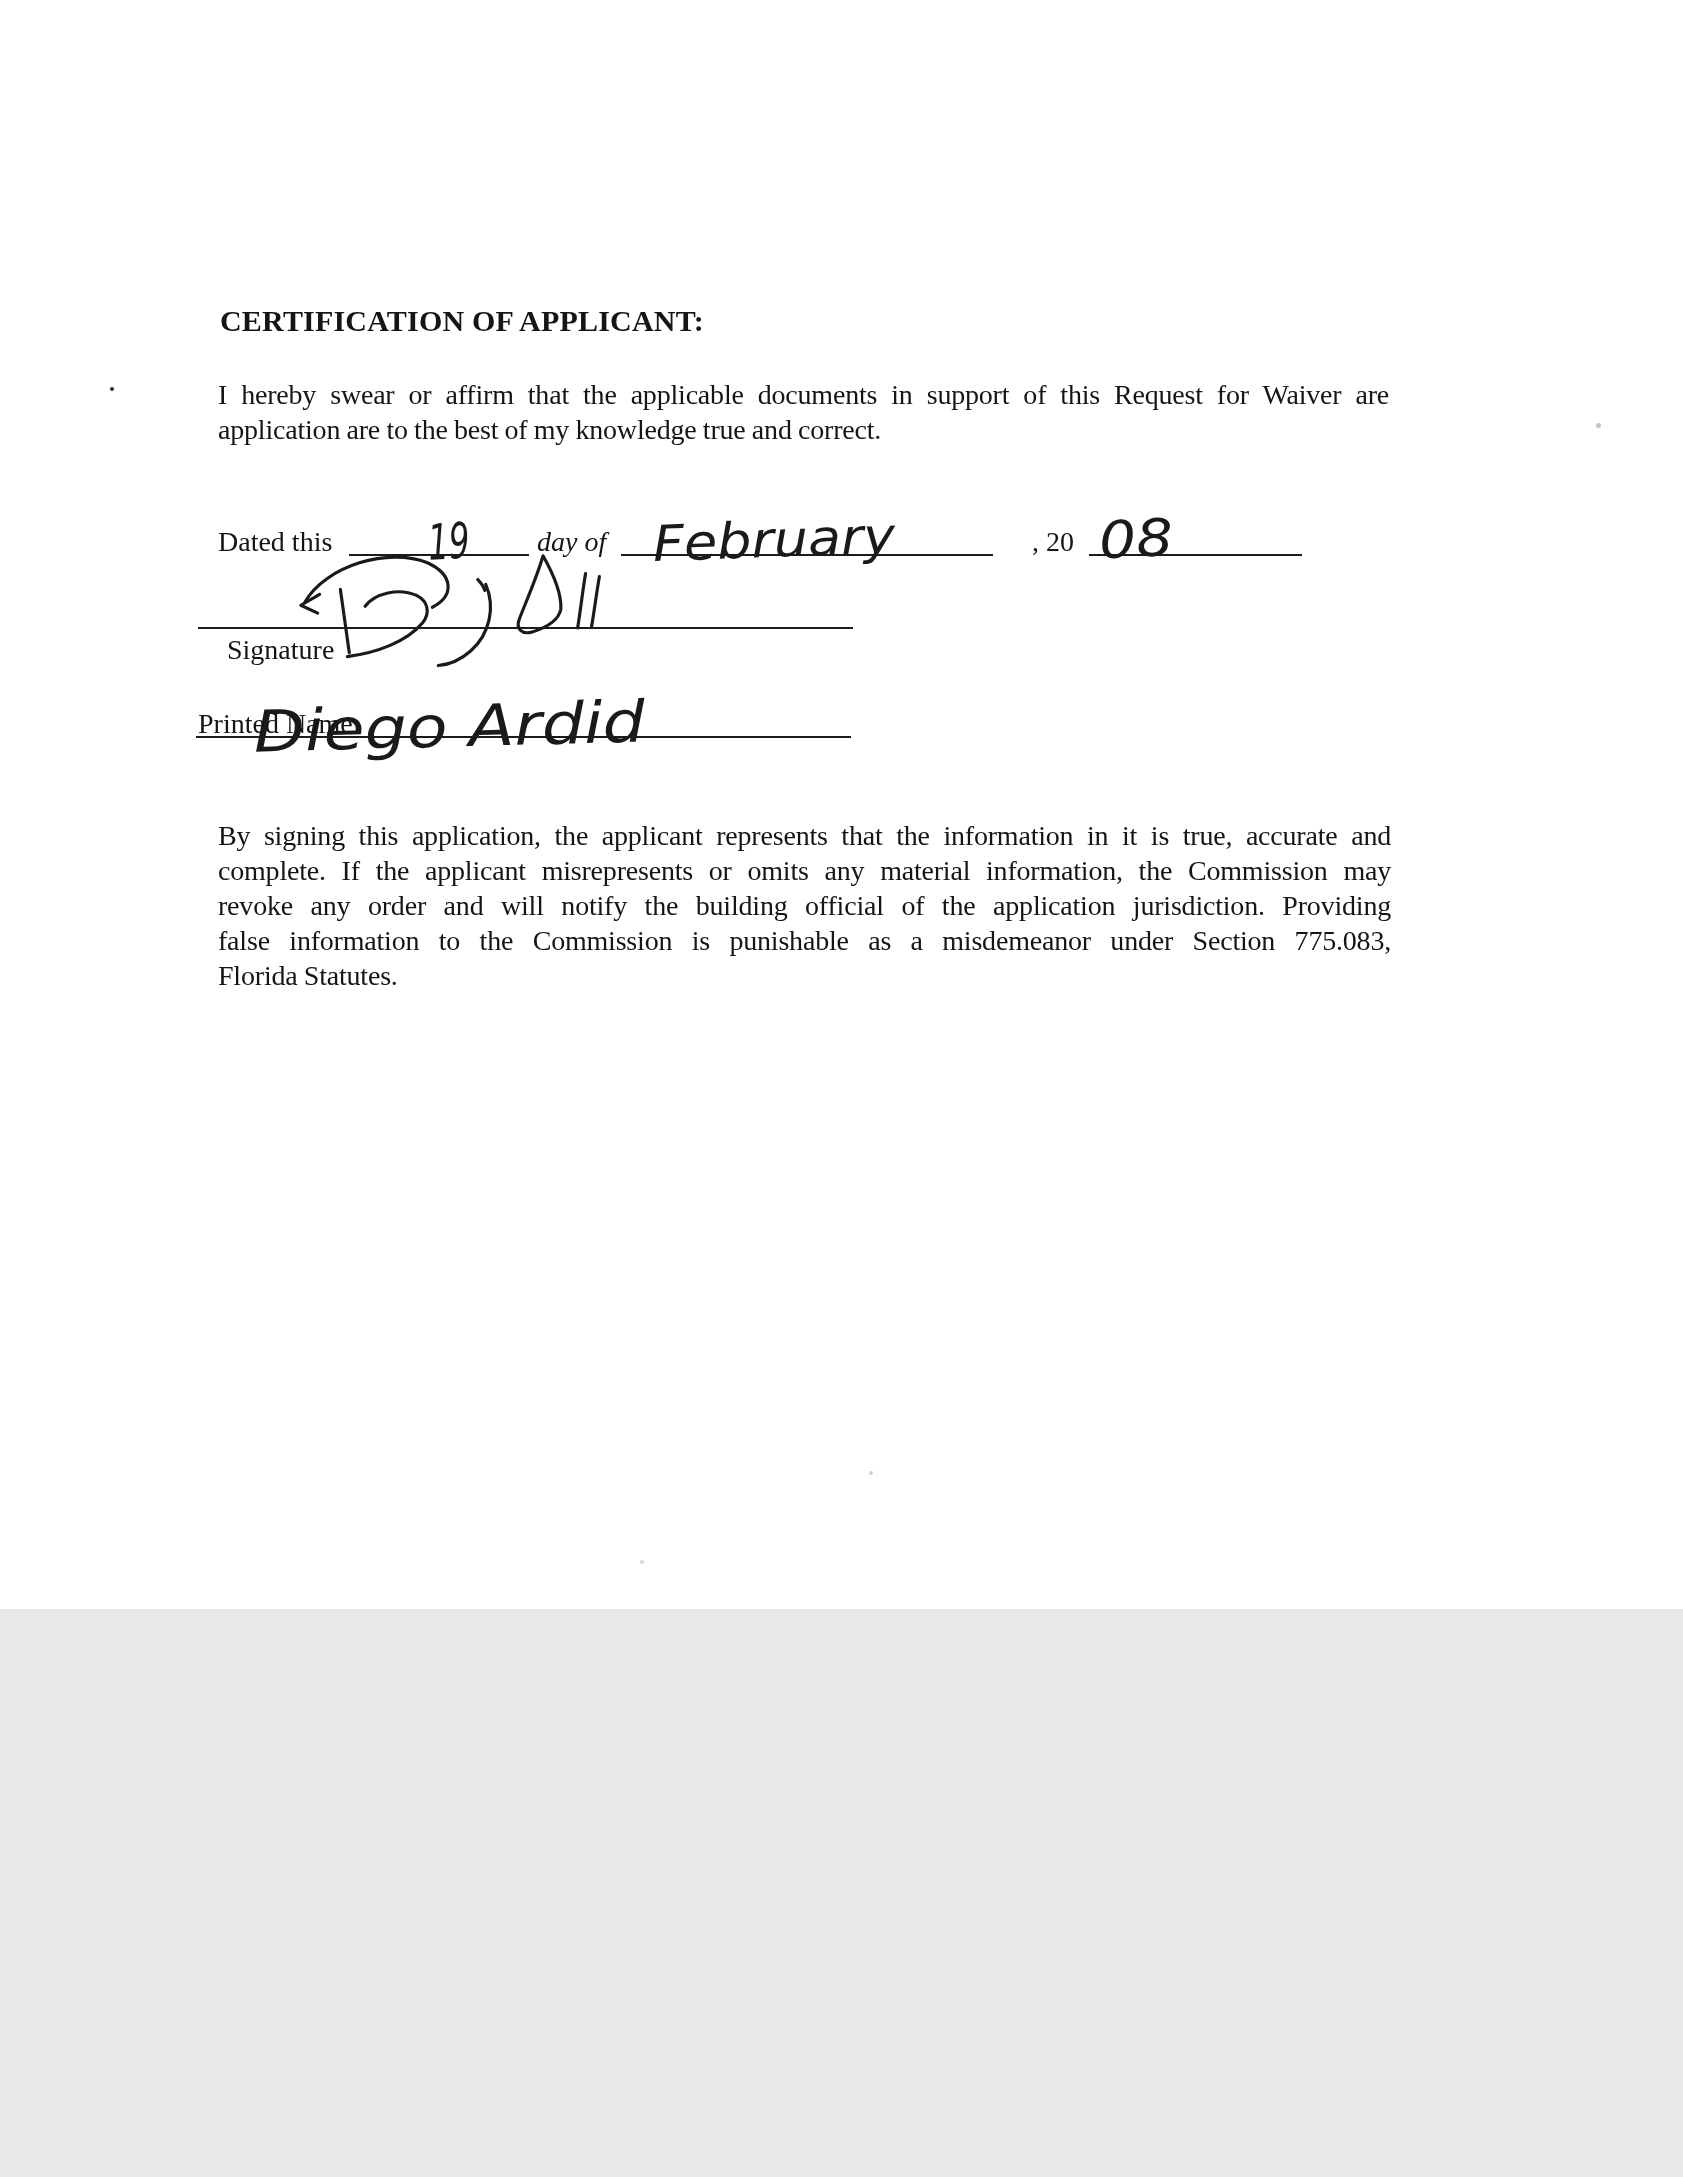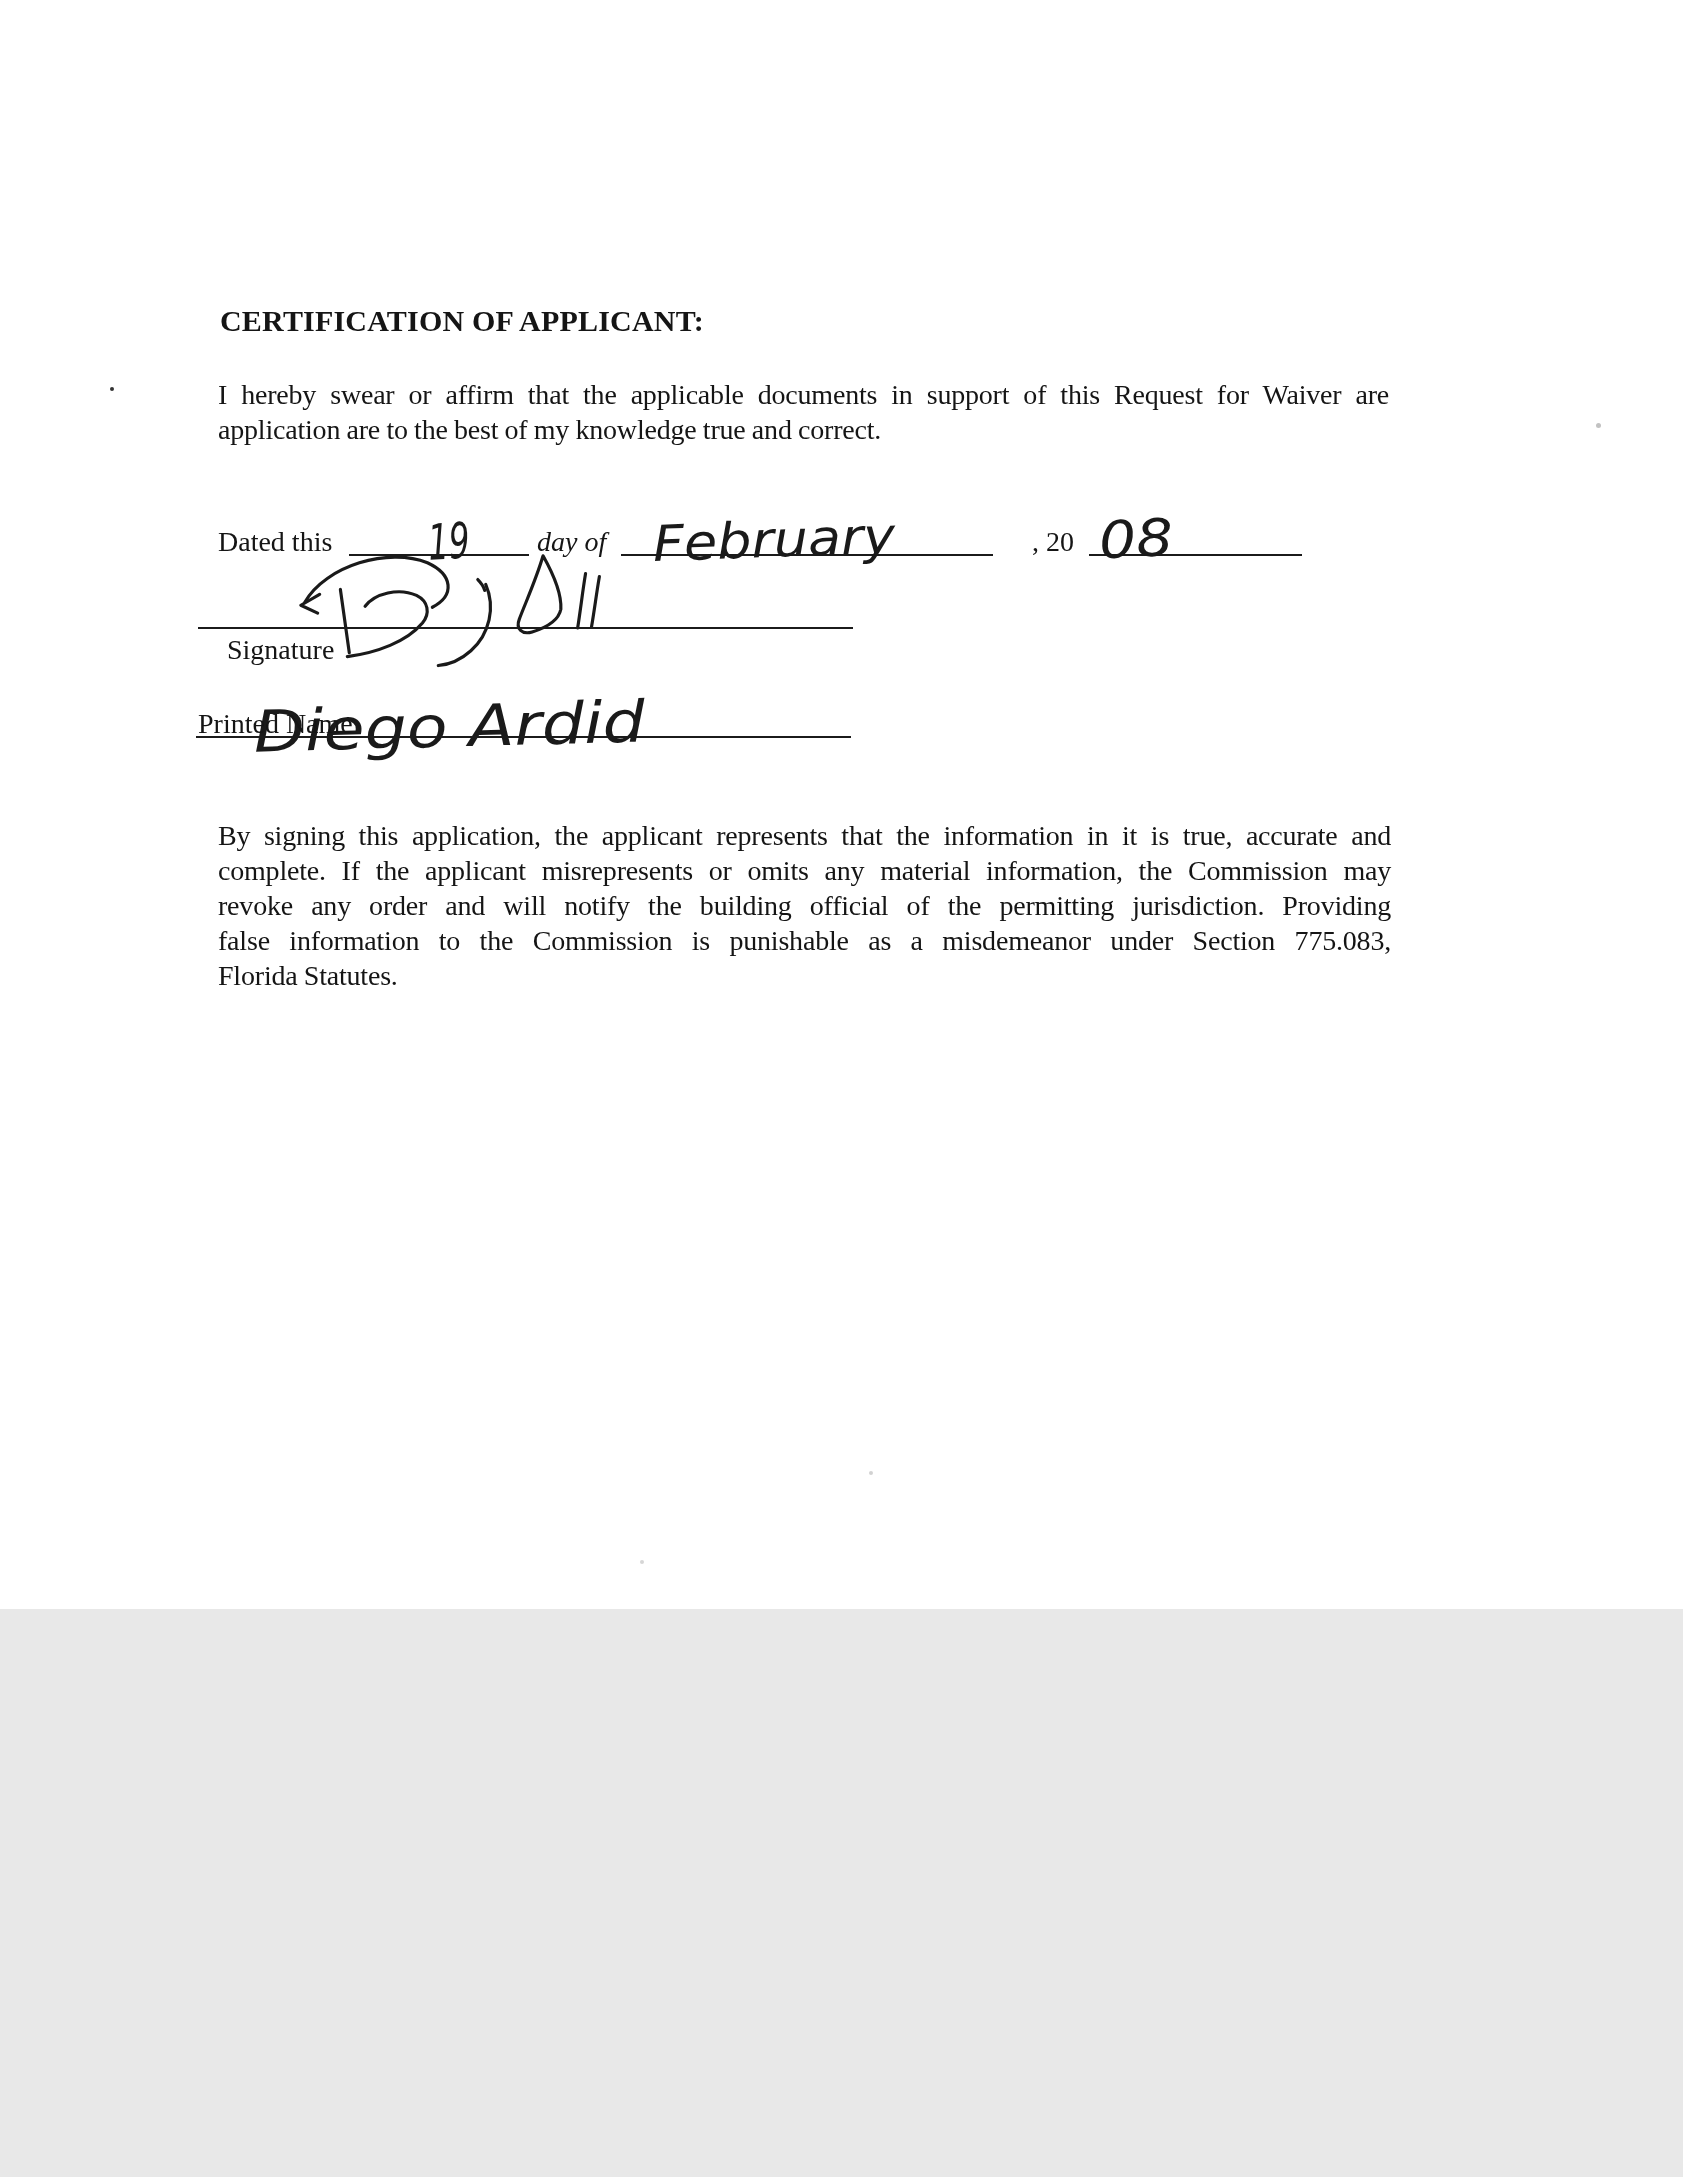--- a/index.html
+++ b/index.html
@@ -105,21 +105,21 @@
   <svg class="hand-svg" style="left:248px; top:683px; transform:rotate(-1.5deg);" width="416" height="109" viewBox="0 0 420 110">
     <text x="6" y="64" font-size="58" textLength="395" lengthAdjust="spacingAndGlyphs">Diego Ardid</text>
   </svg>
 
   <div class="rule" style="left:196px; top:736px; width:655px;"></div>
   <span class="abs label" style="left:198px; top:706px;">Printed Name</span>
 
   <div class="abs para" style="left:218px; top:818px; width:1173px;">
       <div class="line">By signing this application, the applicant represents that the information in it is true, accurate and</div>
       <div class="line">complete. If the applicant misrepresents or omits any material information, the Commission may</div>
-      <div class="line">revoke any order and will notify the building official of the permitting jurisdiction. Providing</div>
+      <div class="line">revoke any order and will notify the building official of the application jurisdiction. Providing</div>
       <div class="line">false information to the Commission is punishable as a misdemeanor under Section 775.083,</div>
       <div class="line last">Florida Statutes.</div>
     </div>
 
   <div class="abs footer" style="left:203px; top:1992px;">{TL150428;1}</div>
 
   <div class="speck" style="left:110px; top:387px; width:4px; height:4px; background:#333;"></div>
   <div class="speck" style="left:1596px; top:423px; width:5px; height:5px; background:#c2c2c2;"></div>
   <div class="speck" style="left:869px; top:1471px; width:4px; height:4px; background:#d2d2d2;"></div>
   <div class="speck" style="left:640px; top:1560px; width:4px; height:4px; background:#d6d6d6;"></div>

